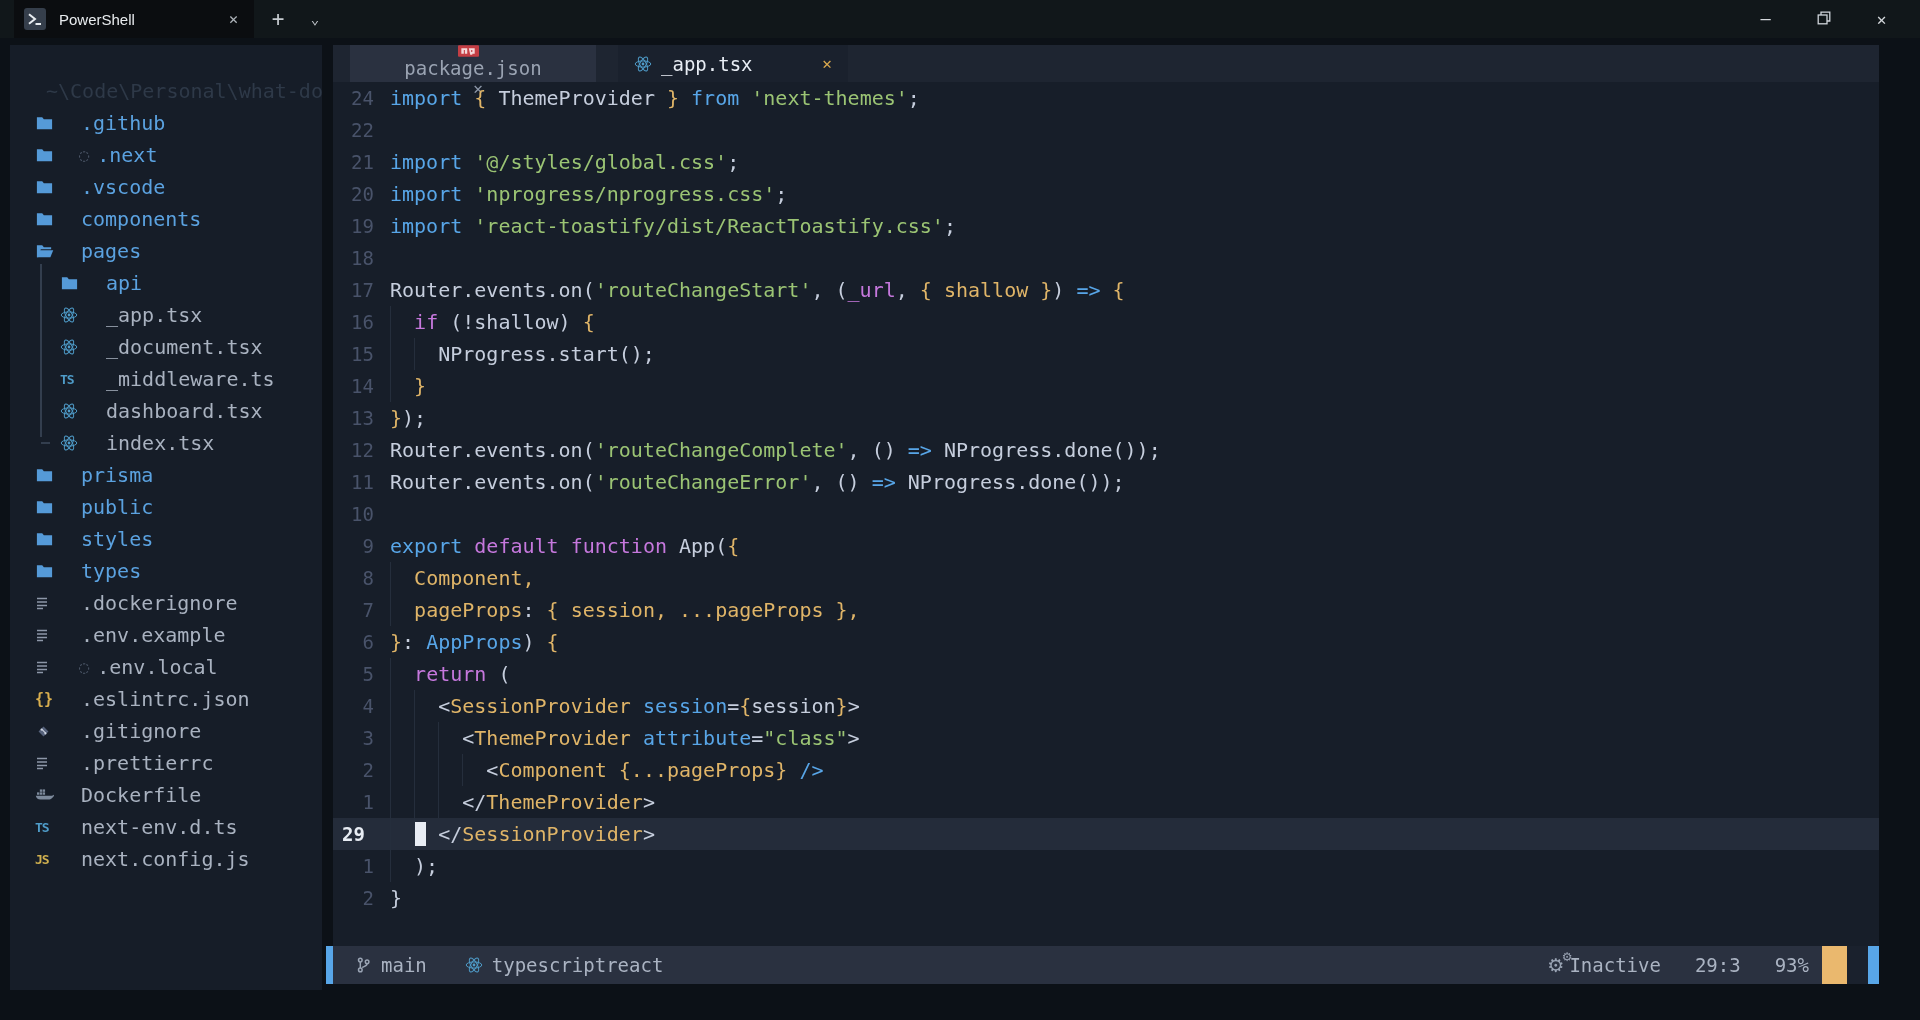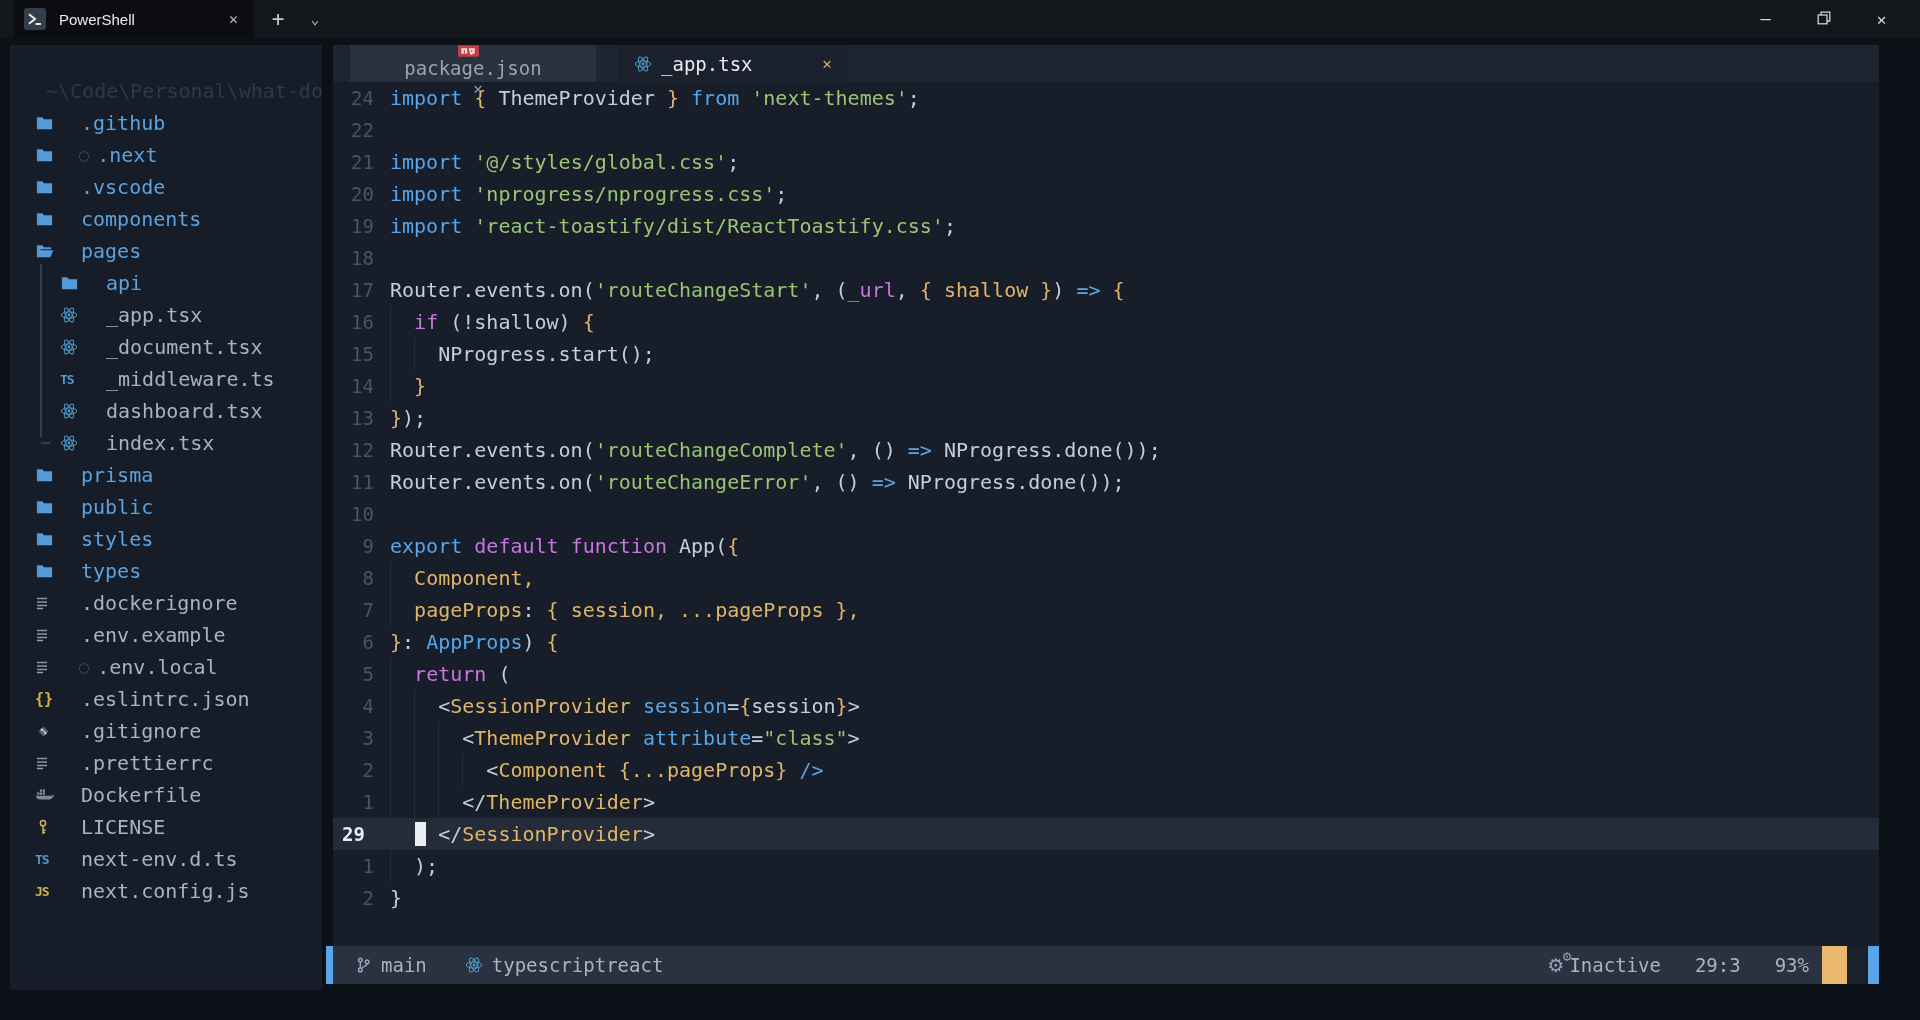--- a/index.html
+++ b/index.html
@@ -322,31 +322,20 @@
               <rect x="5.1" y="3.7" width="2.5" height="2.5"></rect>
               <rect x="8.1" y="3.7" width="2.5" height="2.5"></rect>
               <path d="M0.8 7.3h16.3c1.1 0 1.9-.5 2.2-1.1.6.3 1 1 .2 1.9-.8.9-2 3.2-5.4 3.2H5.8c-2.9 0-4.5-1.7-5-4z"></path>
             </g>
           </svg>
         </span>
         <span class="lbl-file">Dockerfile</span>
       </div>
       <div class="tree-item">
         <span class="ic">
-          <svg width="16" height="17" viewBox="0 0 16 17">
-            <g fill="none" stroke="#d8b05c" stroke-width="1.5">
-              <circle cx="8" cy="4.2" r="2.6"></circle>
-              <path d="M8 6.9V15M8 11h2.7M8 13.6h2.2"></path>
-            </g>
-          </svg>
-        </span>
-        <span class="lbl-file">LICENSE</span>
-      </div>
-      <div class="tree-item">
-        <span class="ic">
           <span class="ticon" style="color:#4f9cc9">TS</span>
         </span>
         <span class="lbl-file">next-env.d.ts</span>
       </div>
       <div class="tree-item">
         <span class="ic">
           <span class="ticon" style="color:#d0b04f">JS</span>
         </span>
         <span class="lbl-file">next.config.js</span>
       </div>

